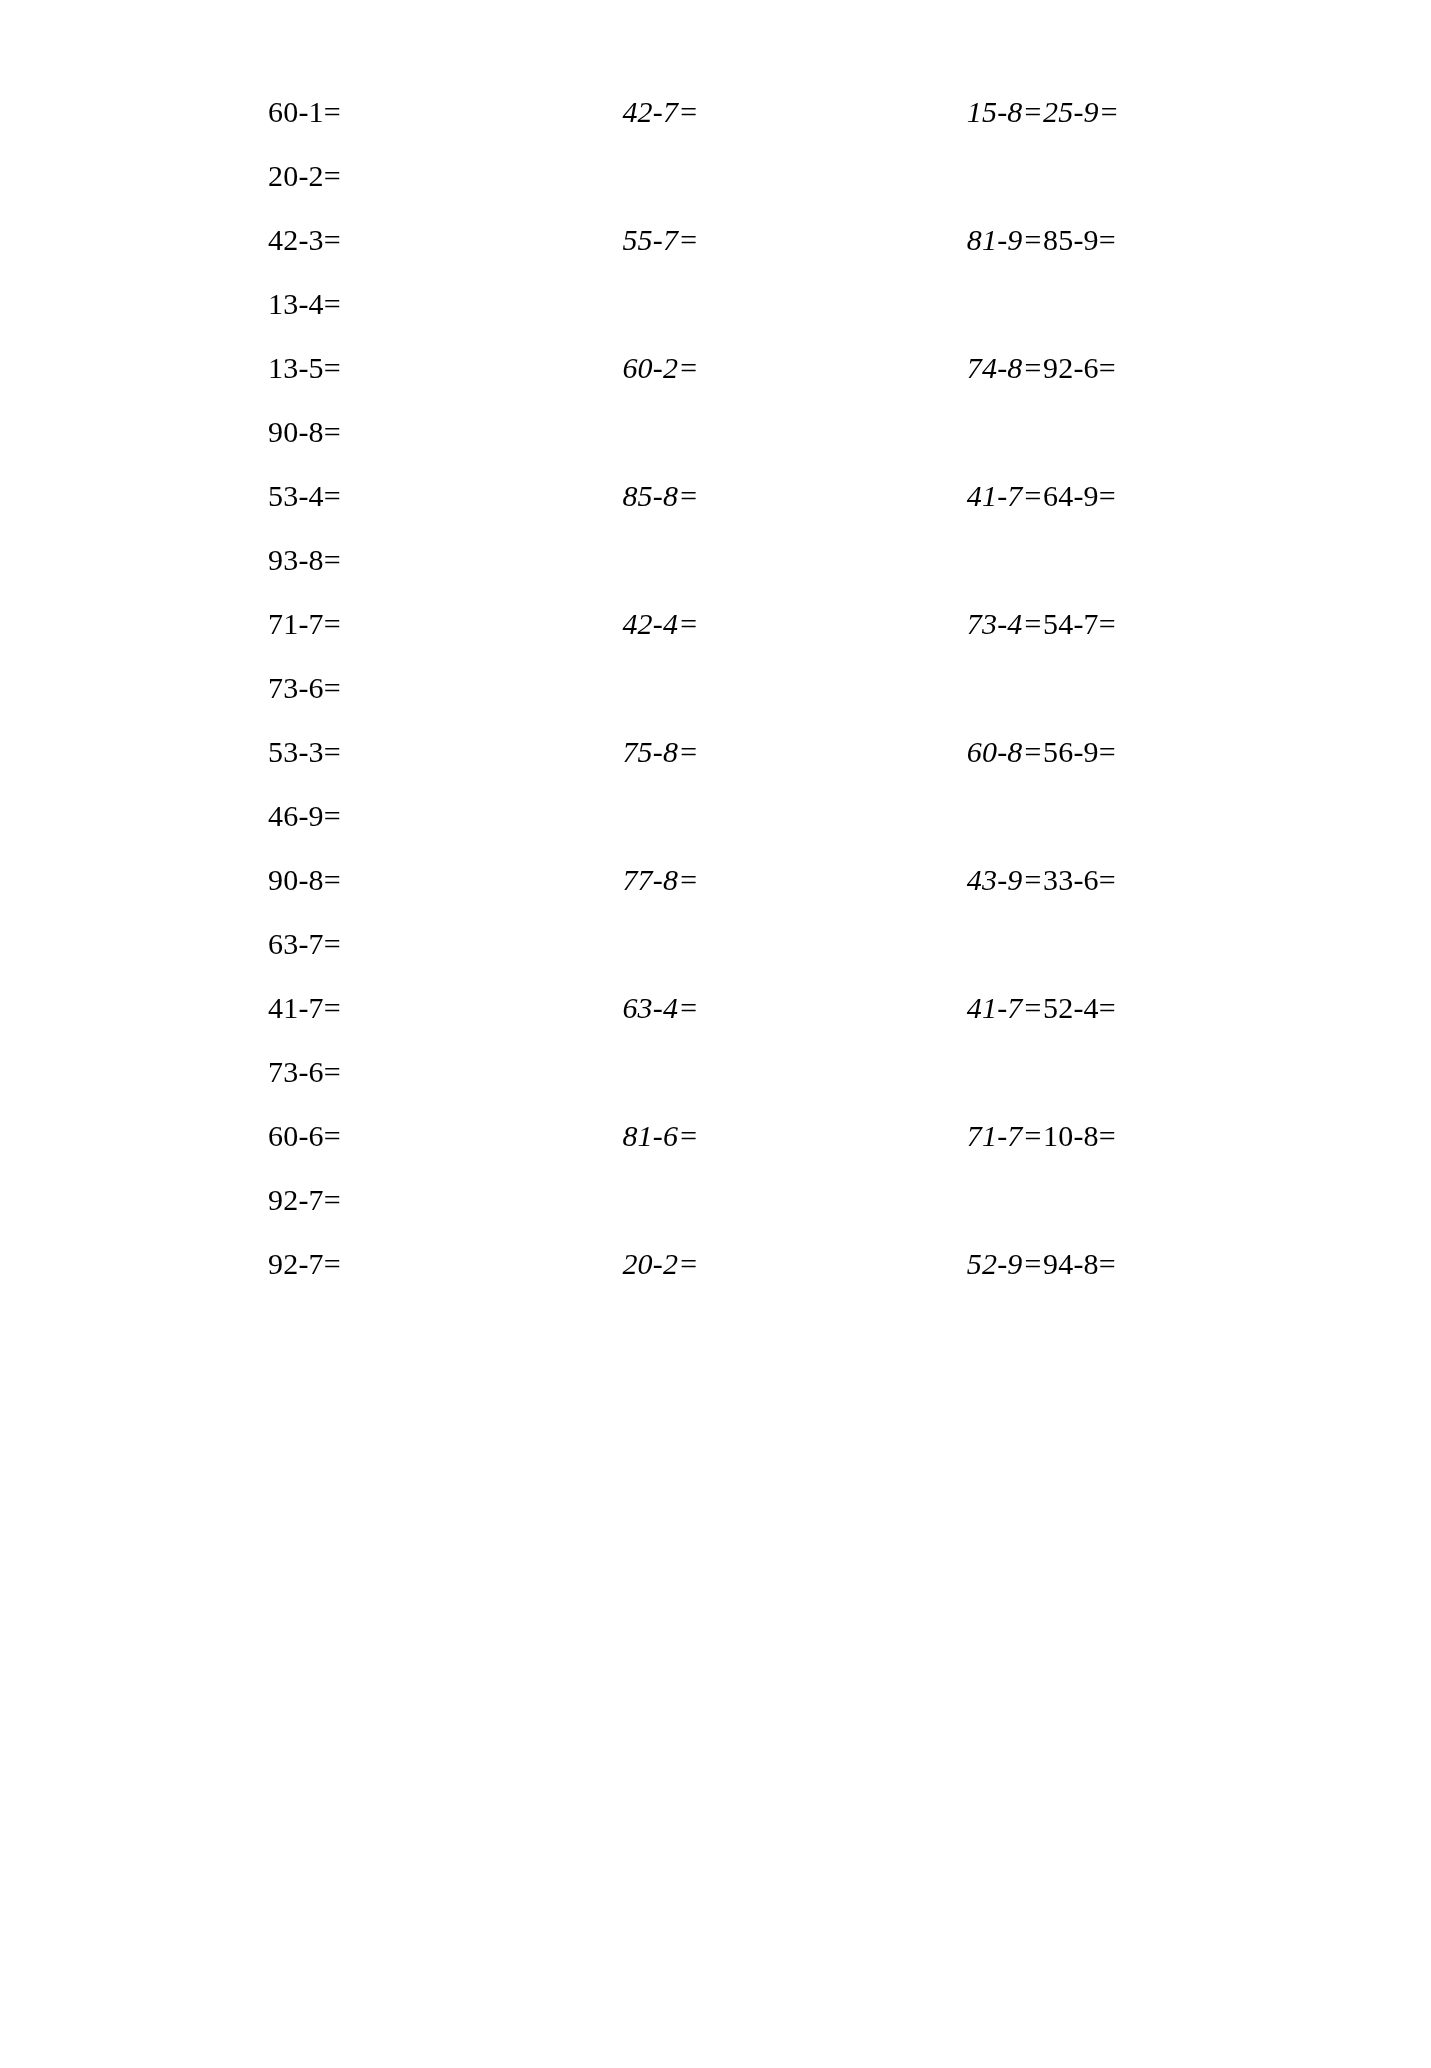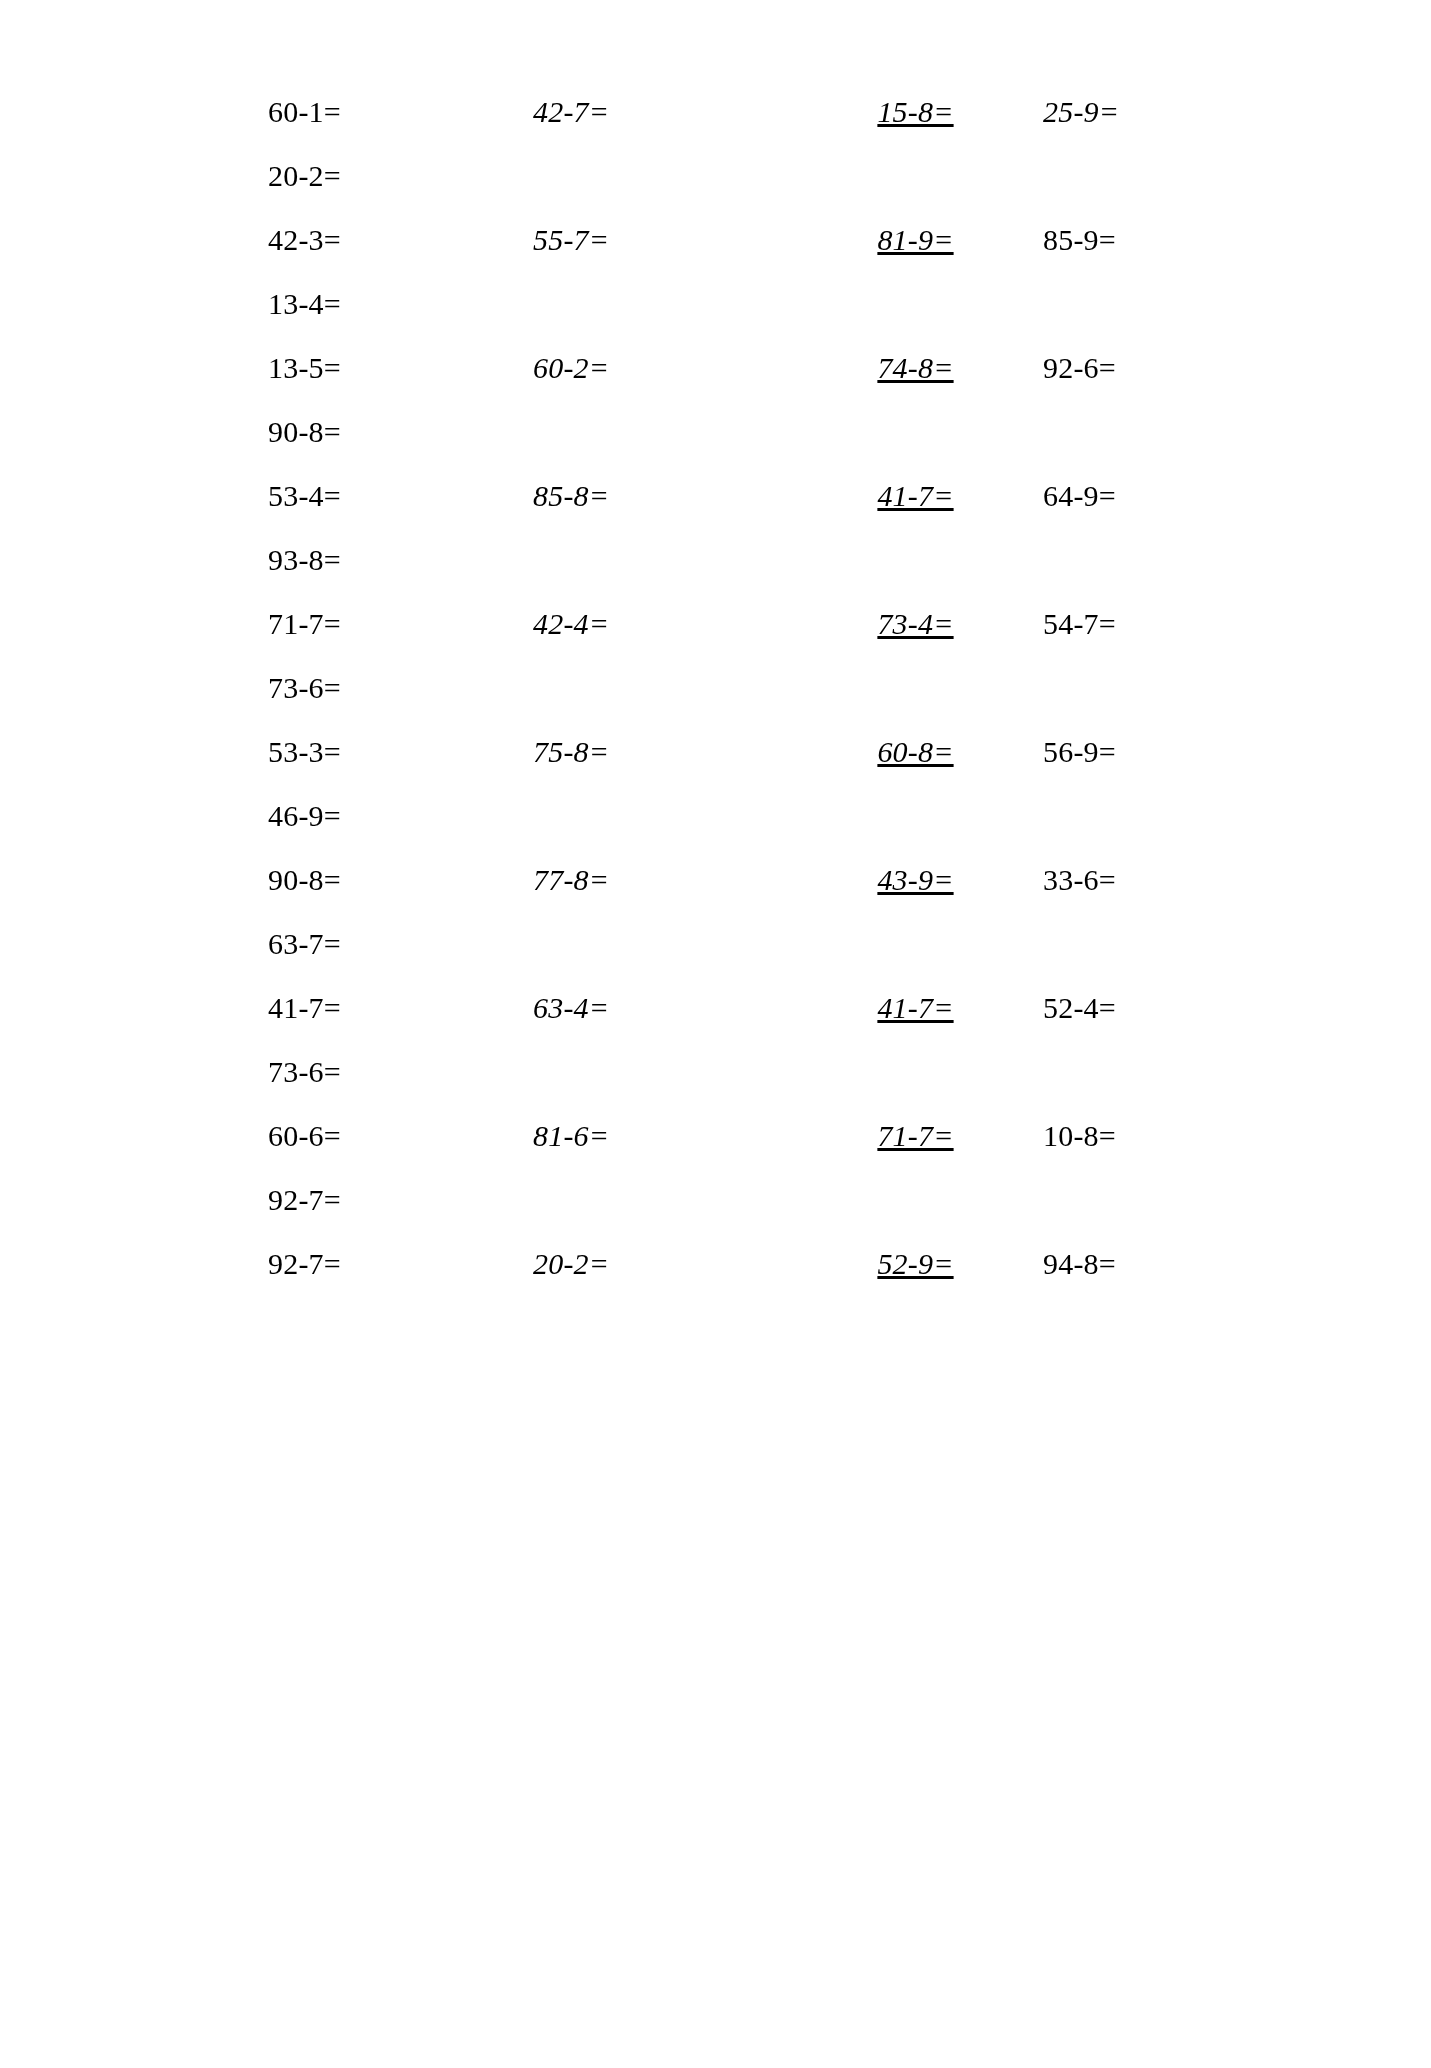--- a/index.html
+++ b/index.html
@@ -37,22 +37,22 @@
     height: 64px;
     align-items: flex-start;
   }
   .cell {
     font-size: 30px;
     line-height: 34px;
     white-space: nowrap;
     letter-spacing: 0.2px;
   }
   .cell.c1 { width: 265px; text-align: left; }
-  .cell.c2 { width: 255px; text-align: left; }
-  .cell.c3 { width: 255px; text-align: center; text-decoration: underline; }
+  .cell.c2 { width: 255px; text-align: center; }
+  .cell.c3 { width: 255px; text-align: right; }
   .cell.c4 { width: 240px; text-align: left; }
 
   
   .cell.c2 { padding-left: 0px; }
   .cell.c3 { padding-left: 0px; }
   .cell.c4 { padding-left: 0px; }
 
   .ital { font-style: italic; }
   .upright { font-style: normal; }
   .blank { visibility: hidden; }

